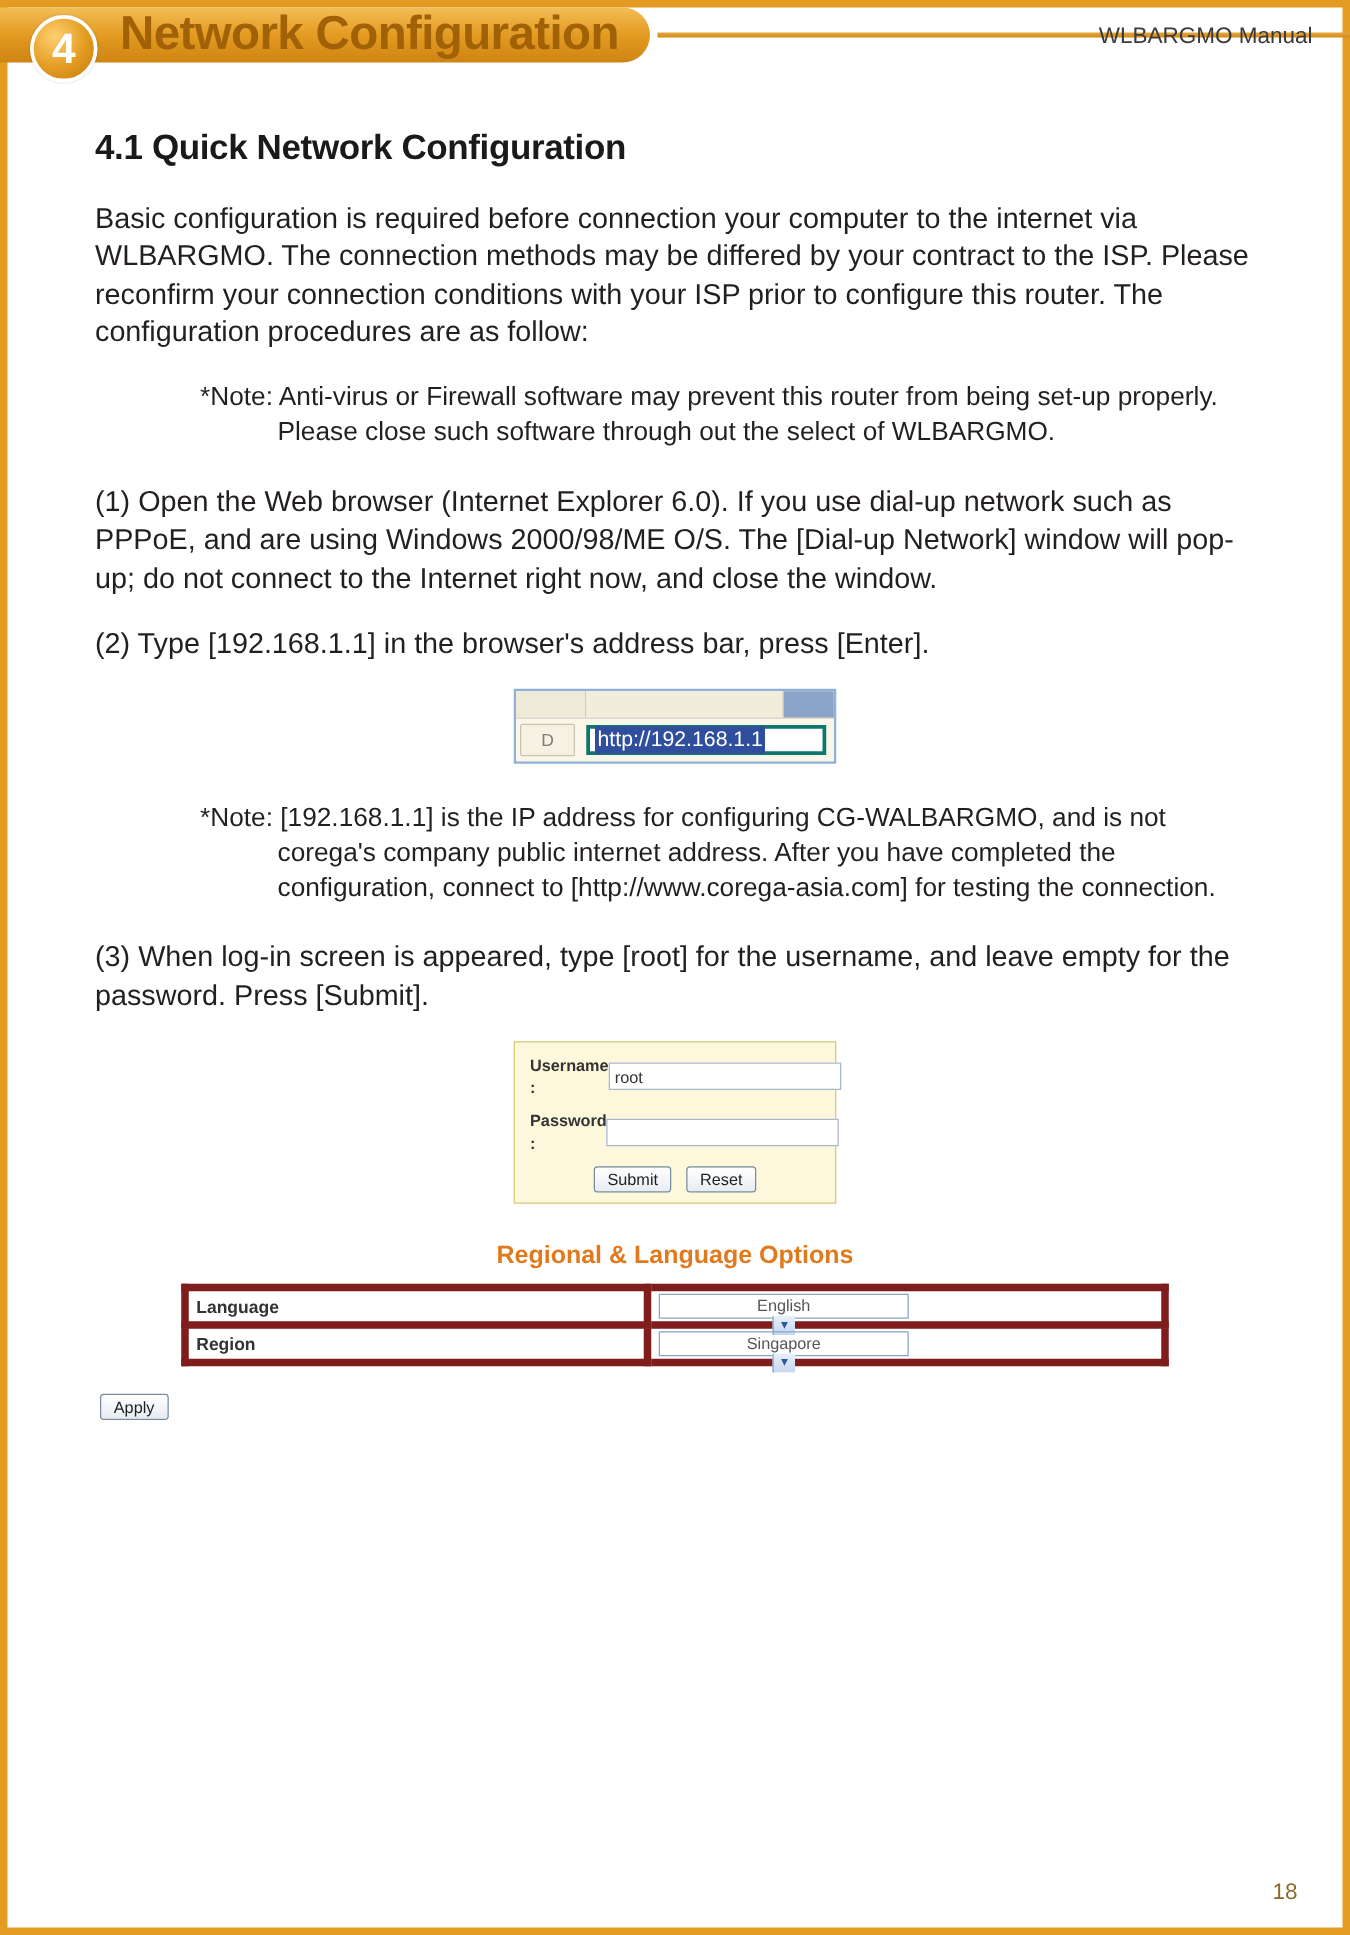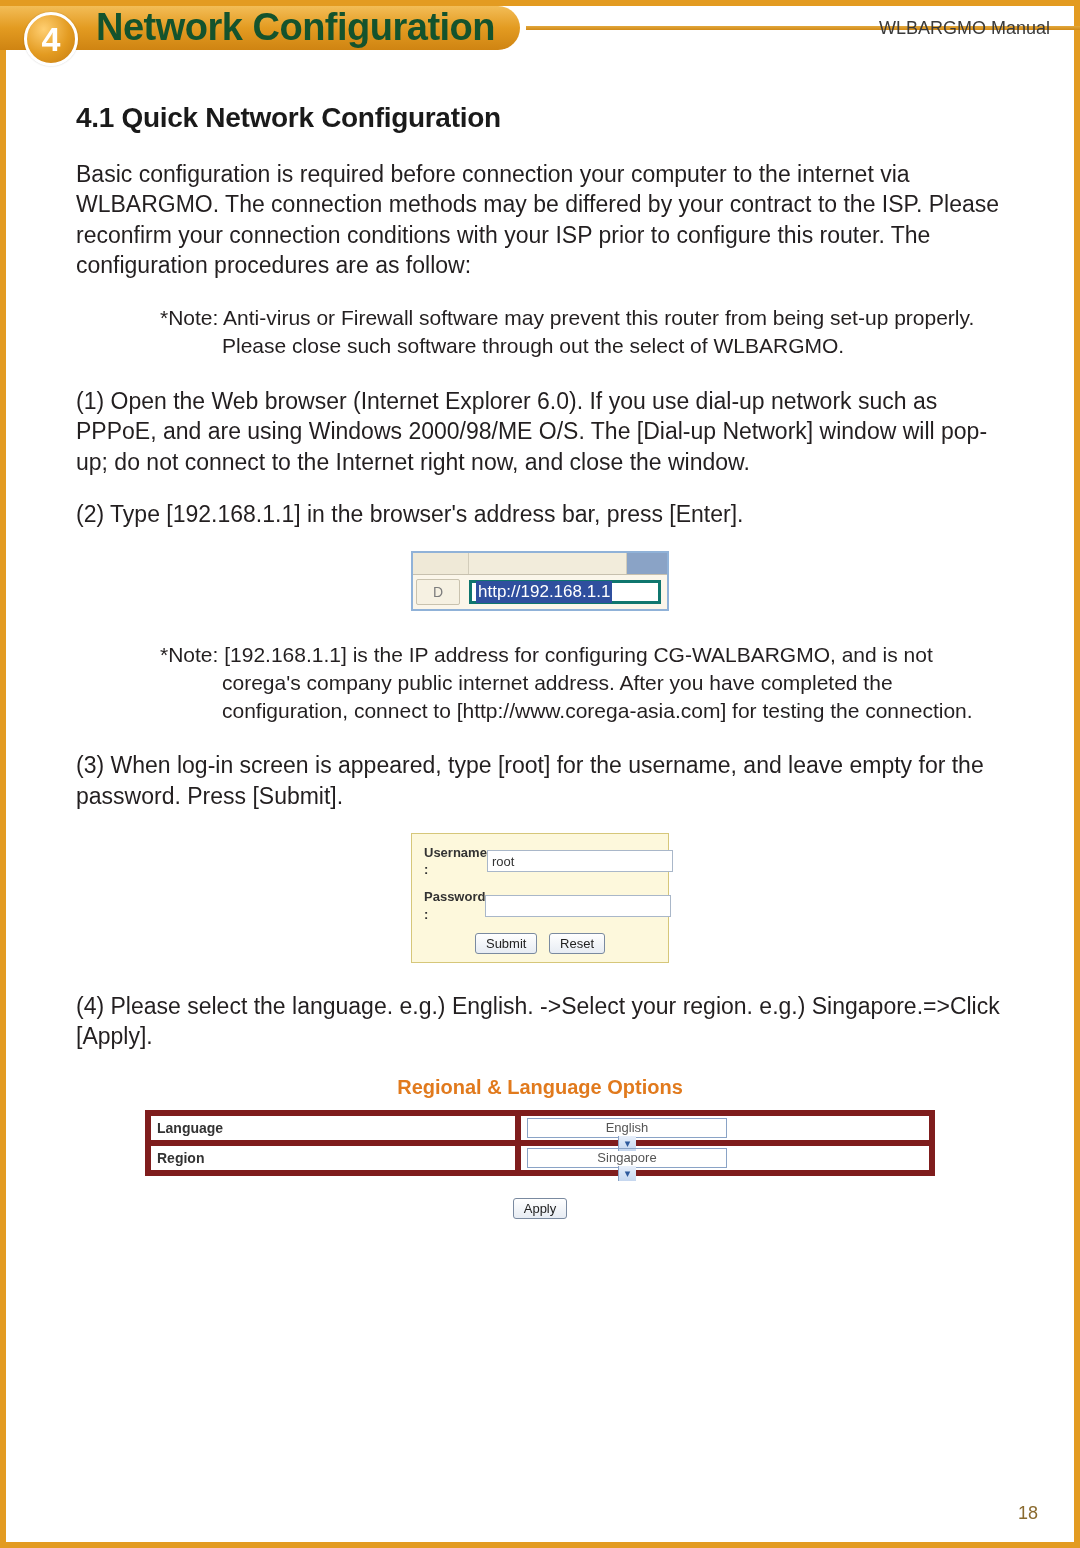--- a/index.html
+++ b/index.html
@@ -44,21 +44,21 @@
     font-weight: 700;
     line-height: 48px;
     text-align: center;
     box-shadow: 0 0 2px rgba(0,0,0,.2);
   }
   .chapter-title {
     position: absolute;
     left: 90px; top: 6px;
     font-size: 38px;
     font-weight: 600;
-    color: #14532d;
+    color: #a16207;
     letter-spacing: -0.5px;
   }
   .manual-name {
     position: absolute;
     right: 24px; top: 18px;
     font-size: 18px;
     color: #3a3a3a;
   }
   
   .content {
@@ -192,21 +192,21 @@
     flex-direction:column;
   }
   .combo-text { flex:1; padding:0 4px; color:#555; font-size:13px; }
   .combo-btn {
     width:18px; height:18px;
     border-left:1px solid #8aa3c6;
     background: linear-gradient(to bottom,#e8f0fb,#c5d7ef);
     color:#2e5a9c; font-size:11px;
     display:flex; align-items:center; justify-content:center;
   }
-  .apply-row { text-align:center; margin-top:14px; }
+  .apply-row { margin-top:14px; }
 
   .page-number {
     position:absolute;
     right: 36px;
     bottom: 18px;
     font-size: 18px;
     color:#8a6a2e;
   }
 </style>
 </head>
@@ -272,21 +272,20 @@
           <div class="login-label">Password :</div>
           <input class="login-input" type="password" value="" style="">
         </div>
         <div class="login-btns">
           <span class="xpbtn">Submit</span>
           <span class="xpbtn">Reset</span>
         </div>
       </div>
     </div>
 
-    <p class="step">(4) Please select the language. e.g.) English. -&gt;Select your region. e.g.) Singapore.=&gt;Click  [Apply].</p>
 
     <div class="regional-wrap">
       <div class="regional-title">Regional &amp; Language Options</div>
       <table class="reg">
         <tbody>
             <tr>
           <td class="lab">Language</td>
           <td class="val">
             <span class="combo">
               <span class="combo-text">English</span>

